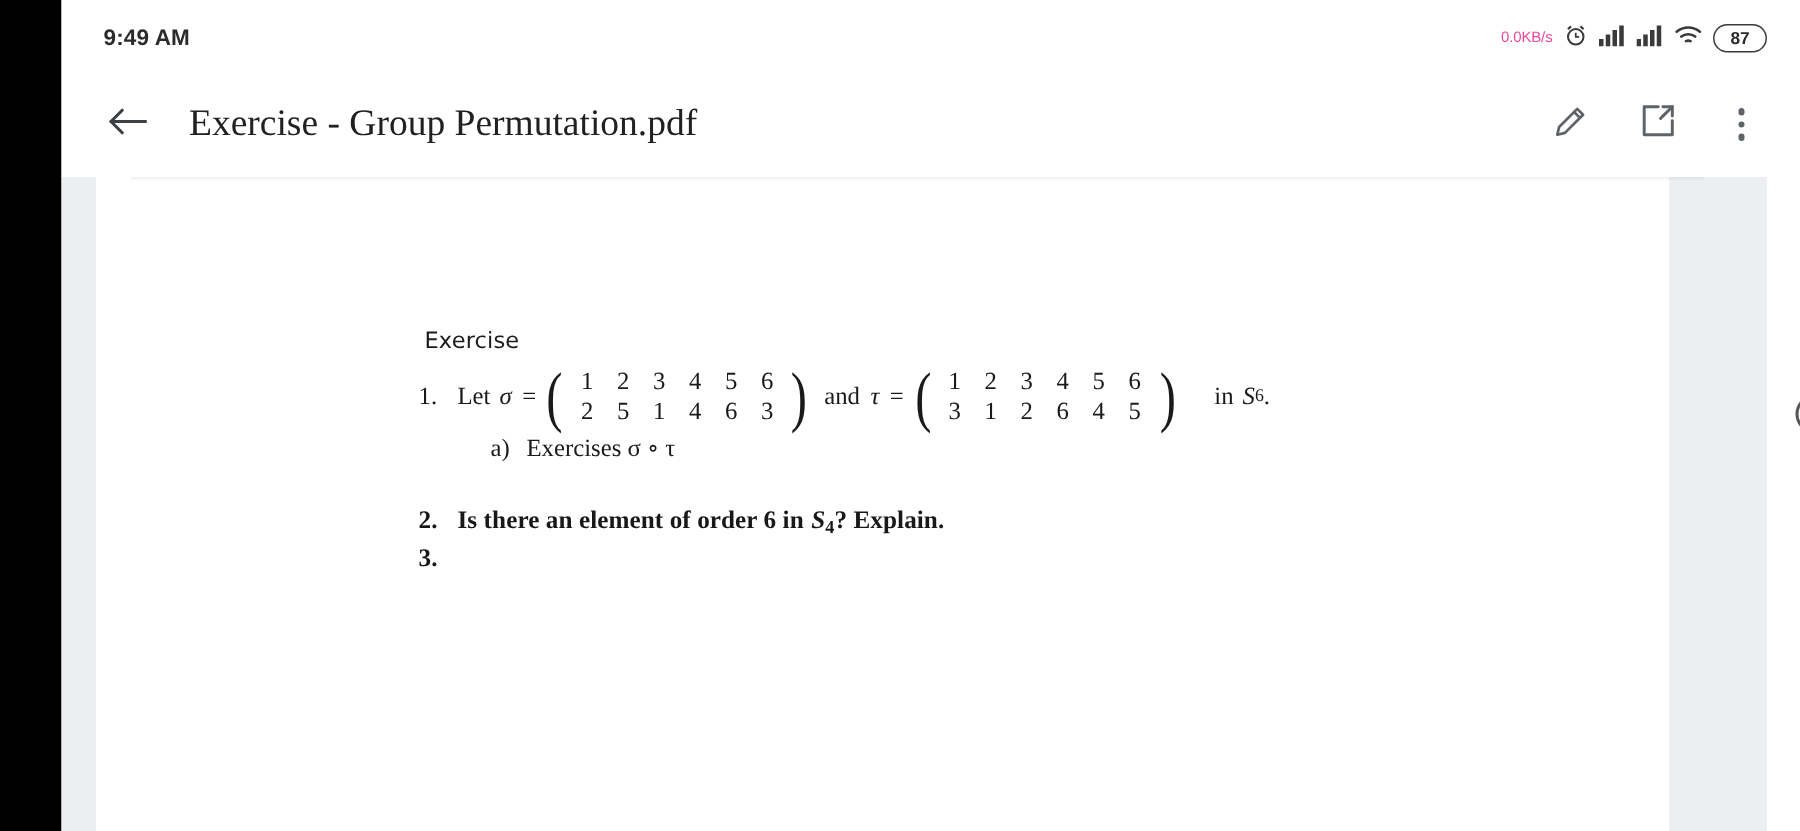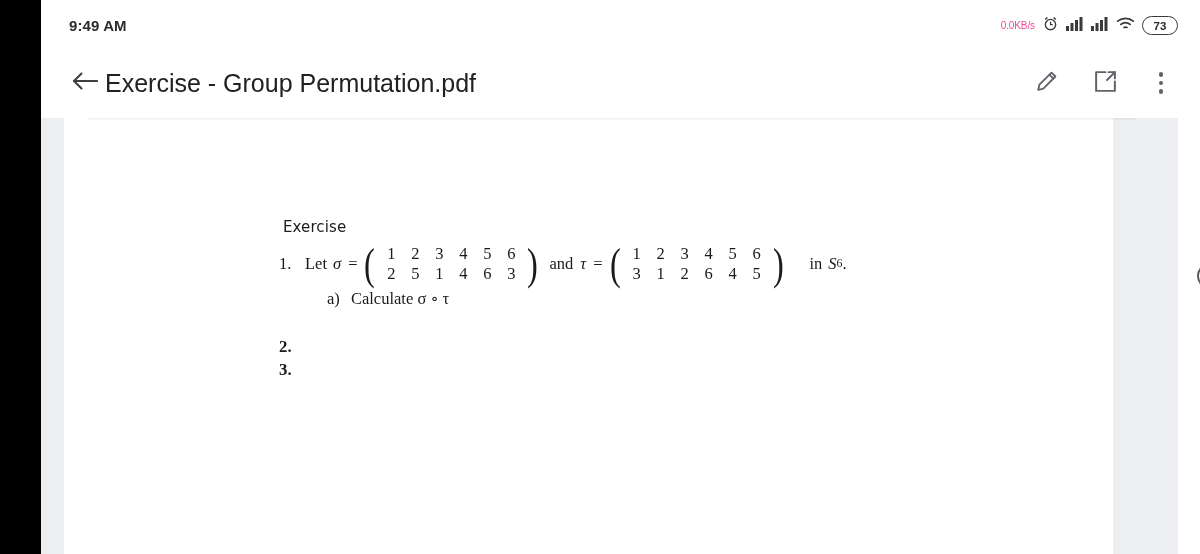--- a/index.html
+++ b/index.html
@@ -91,24 +91,26 @@
   .back-btn {
     width: 40px; height: 40px;
     display: flex; align-items: center; justify-content: center;
     flex: 0 0 auto;
     cursor: pointer;
   }
   .doc-title {
     flex: 1 1 auto;
     font-size: 25px;
     color: #212121;
+    margin-left: 21px;
     white-space: nowrap;
     overflow: hidden;
     text-overflow: ellipsis;
     font-weight: 400;
+    font-family: Liberation Serif, serif;
   }
   .bar-actions {
     display: flex;
     align-items: center;
     gap: 28px;
     margin-right: 8px;
     flex: 0 0 auto;
   }
   .bar-btn {
     width: 30px; height: 30px;
@@ -320,21 +322,21 @@
         </span>
 
         <span class="sicon">
           <svg width="19" height="15" viewBox="0 0 22 16" fill="none" stroke="#3a3a3a" stroke-width="2" stroke-linecap="round">
             <path d="M2 5.3 A14 14 0 0 1 20 5.3"></path>
             <path d="M5.6 9 A9 9 0 0 1 16.4 9"></path>
             <path d="M9.2 12.6 A4 4 0 0 1 12.8 12.6"></path>
           </svg>
         </span>
 
-        <span class="battery-pill">73</span>
+        <span class="battery-pill">87</span>
       </div>
     </div>
 
     <div class="app-bar">
       <div class="back-btn">
         <span>
           <svg width="26" height="22" viewBox="0 0 26 22" fill="none" stroke="#3c4043" stroke-width="2.1" stroke-linecap="round" stroke-linejoin="round">
             <path d="M25 11 H2"></path>
             <path d="M9.5 3.5 L2 11 L9.5 18.5"></path>
           </svg>
@@ -439,27 +441,30 @@
               </span>
 
               <span style="margin-left:19px">in</span>
               <span class="ital" style="margin-left:6px">S</span>
                 <span class="sub">6</span>
                 <span>.</span>
             </div>
 
             <div class="sub-item">
               <span class="lbl">a)</span>
-              <span>Calculate σ ∘ τ</span>
+              <span>Exercises σ ∘ τ</span>
             </div>
           </div>
 
           <div id="q23-block">
             <div class="q-plain">
               <span class="q-num">2.</span>
+              <span>
+                <span>Is there an element of order 6 in</span><span class="ital" style="margin-left:5px">S</span><span class="sub">4</span><span>? Explain.</span>
+              </span>
             </div>
             <div class="q-plain">
               <span class="q-num">3.</span>
             </div>
           </div>
 
         </div>
       </div>
     </div>
 

